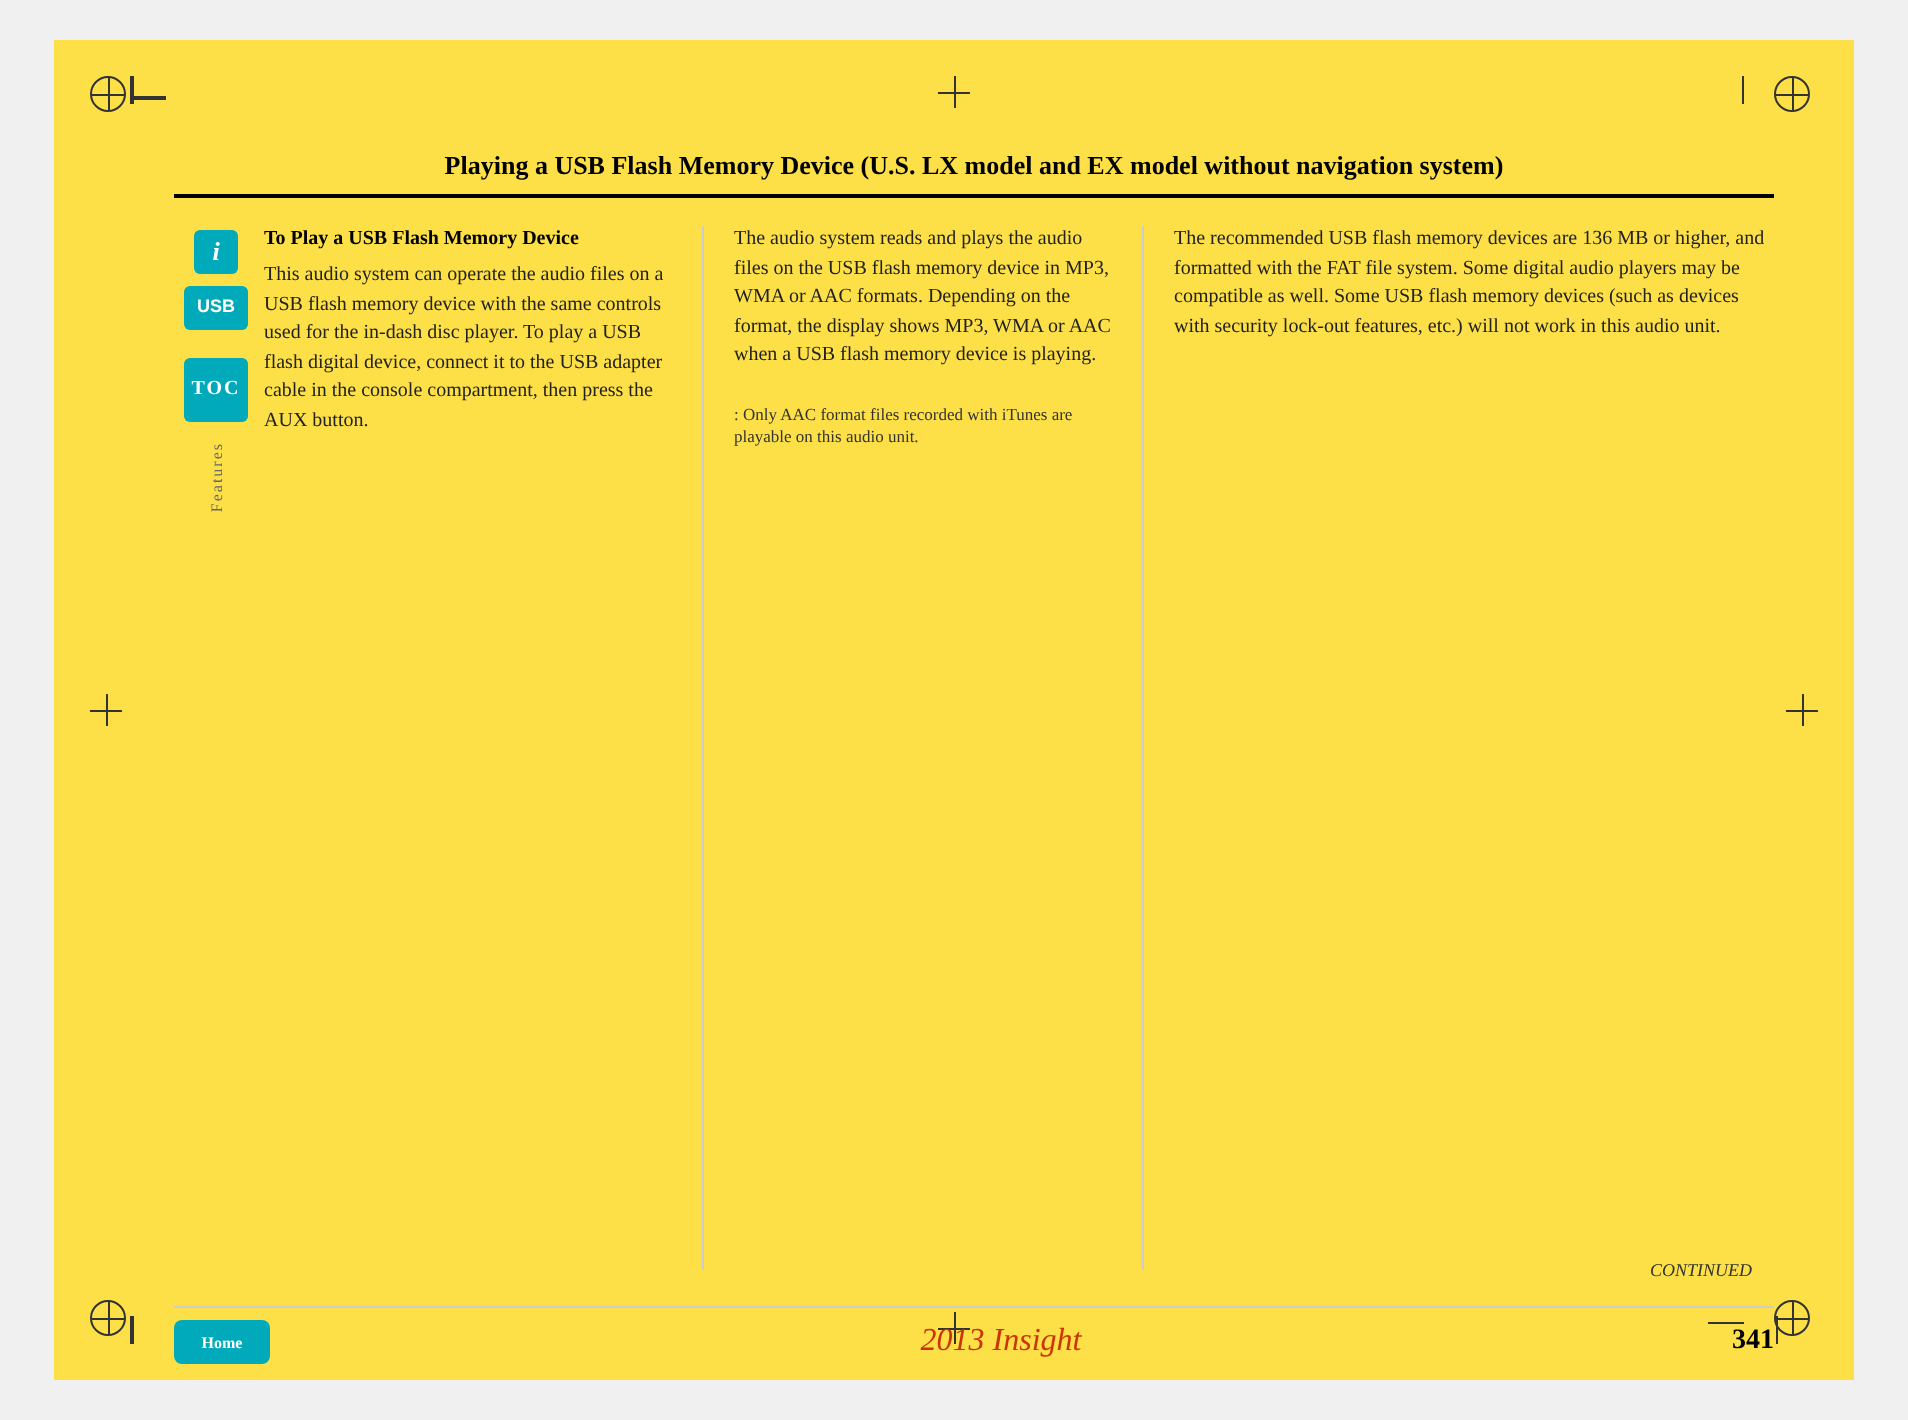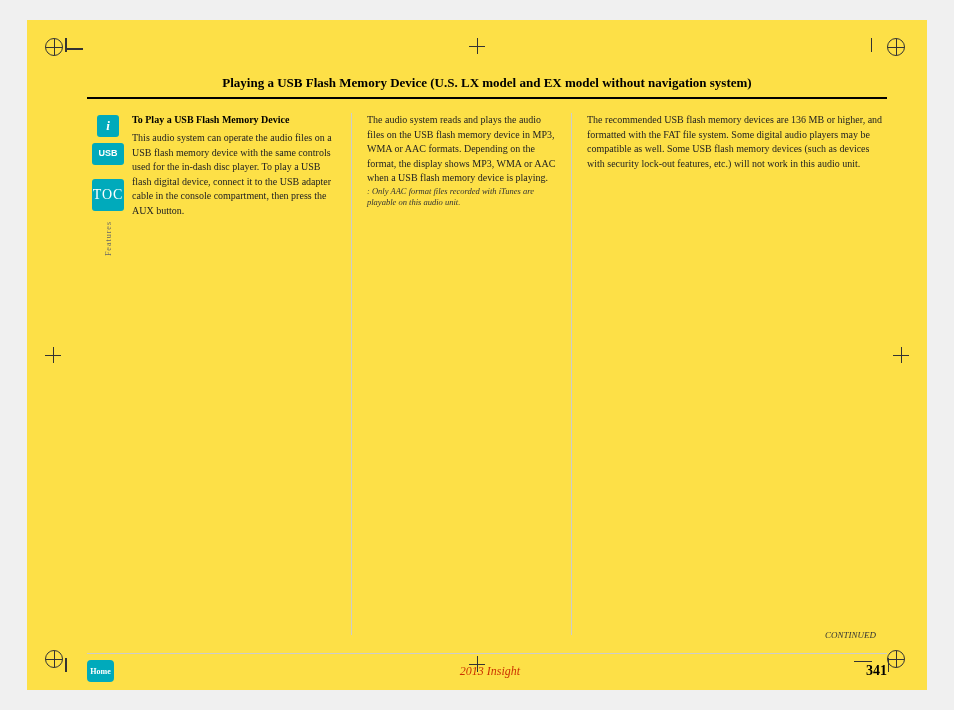--- a/index.html
+++ b/index.html
@@ -155,22 +155,22 @@
       border-radius: 3px;
       display: flex;
       flex-direction: column;
       align-items: center;
       justify-content: center;
       margin-top: 8px;
     }
 
     .toc-text {
       color: white;
-      font-size: 14px;
-      font-weight: normal;
+      font-size: 10px;
+      font-weight: bold;
       letter-spacing: 1px;
       line-height: 1.2;
     }
 
     .features-label {
       writing-mode: vertical-rl;
       transform: rotate(180deg);
       font-size: 8px;
       color: #666;
       margin-top: 4px;
@@ -215,59 +215,58 @@
     .col-body {
       font-size: 10px;
       line-height: 1.45;
       color: #222;
     }
 
     .col-note {
       font-size: 8.5px;
       line-height: 1.35;
       color: #333;
-      margin-top: 0;
-      font-style: italic;
+      margin-top: 16px;
     }
 
     .col-note::before {
       content: ': ';
     }
 
     
     .footer {
       position: absolute;
       bottom: 8px;
       left: 60px;
       right: 40px;
       display: flex;
       align-items: center;
       justify-content: space-between;
       border-top: 1px solid #ccc;
       padding-top: 6px;
     }
 
     .home-btn {
-      width: 27px;
+      width: 48px;
       height: 22px;
       background: #00aabb;
       border-radius: 4px;
       display: flex;
       align-items: center;
       justify-content: center;
     }
 
     .home-text {
       color: white;
       font-size: 8px;
       font-weight: bold;
     }
 
     .footer-center {
-      font-size: 12px;
+      font-size: 16px;
       color: #cc3300;
       font-style: italic;
     }
 
     .page-number {
       font-size: 14px;
       font-weight: bold;
       color: #000;
     }
 

